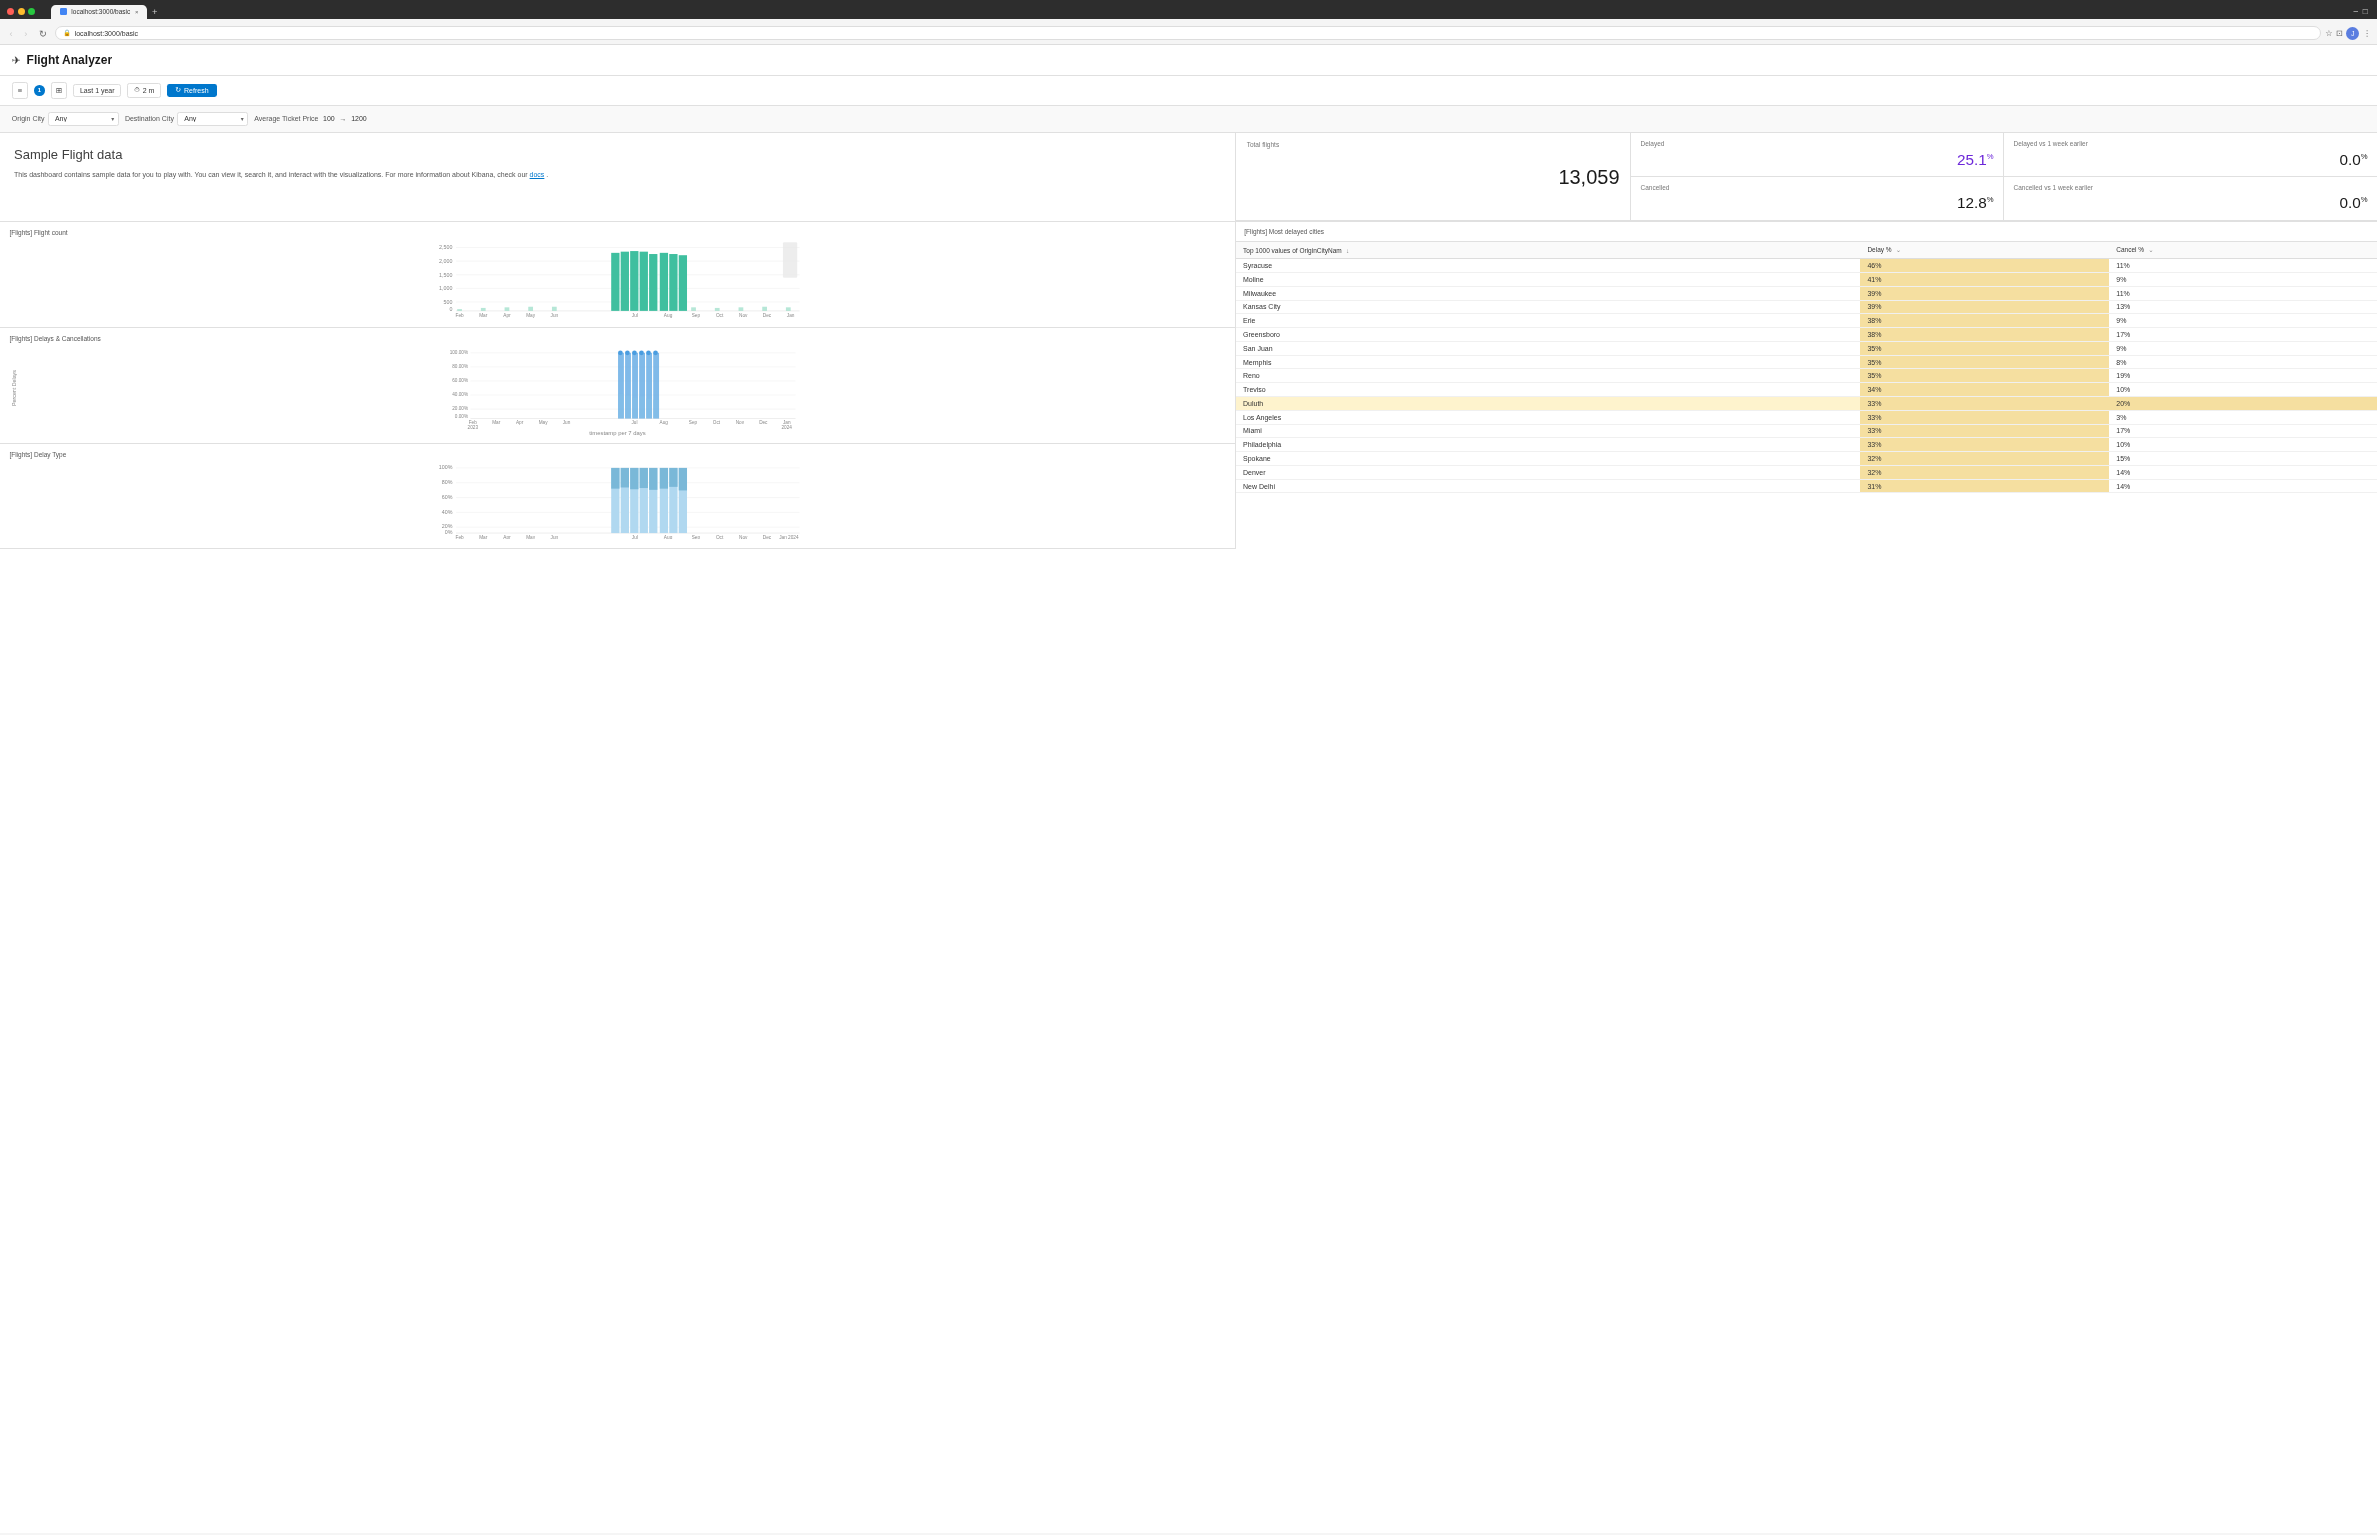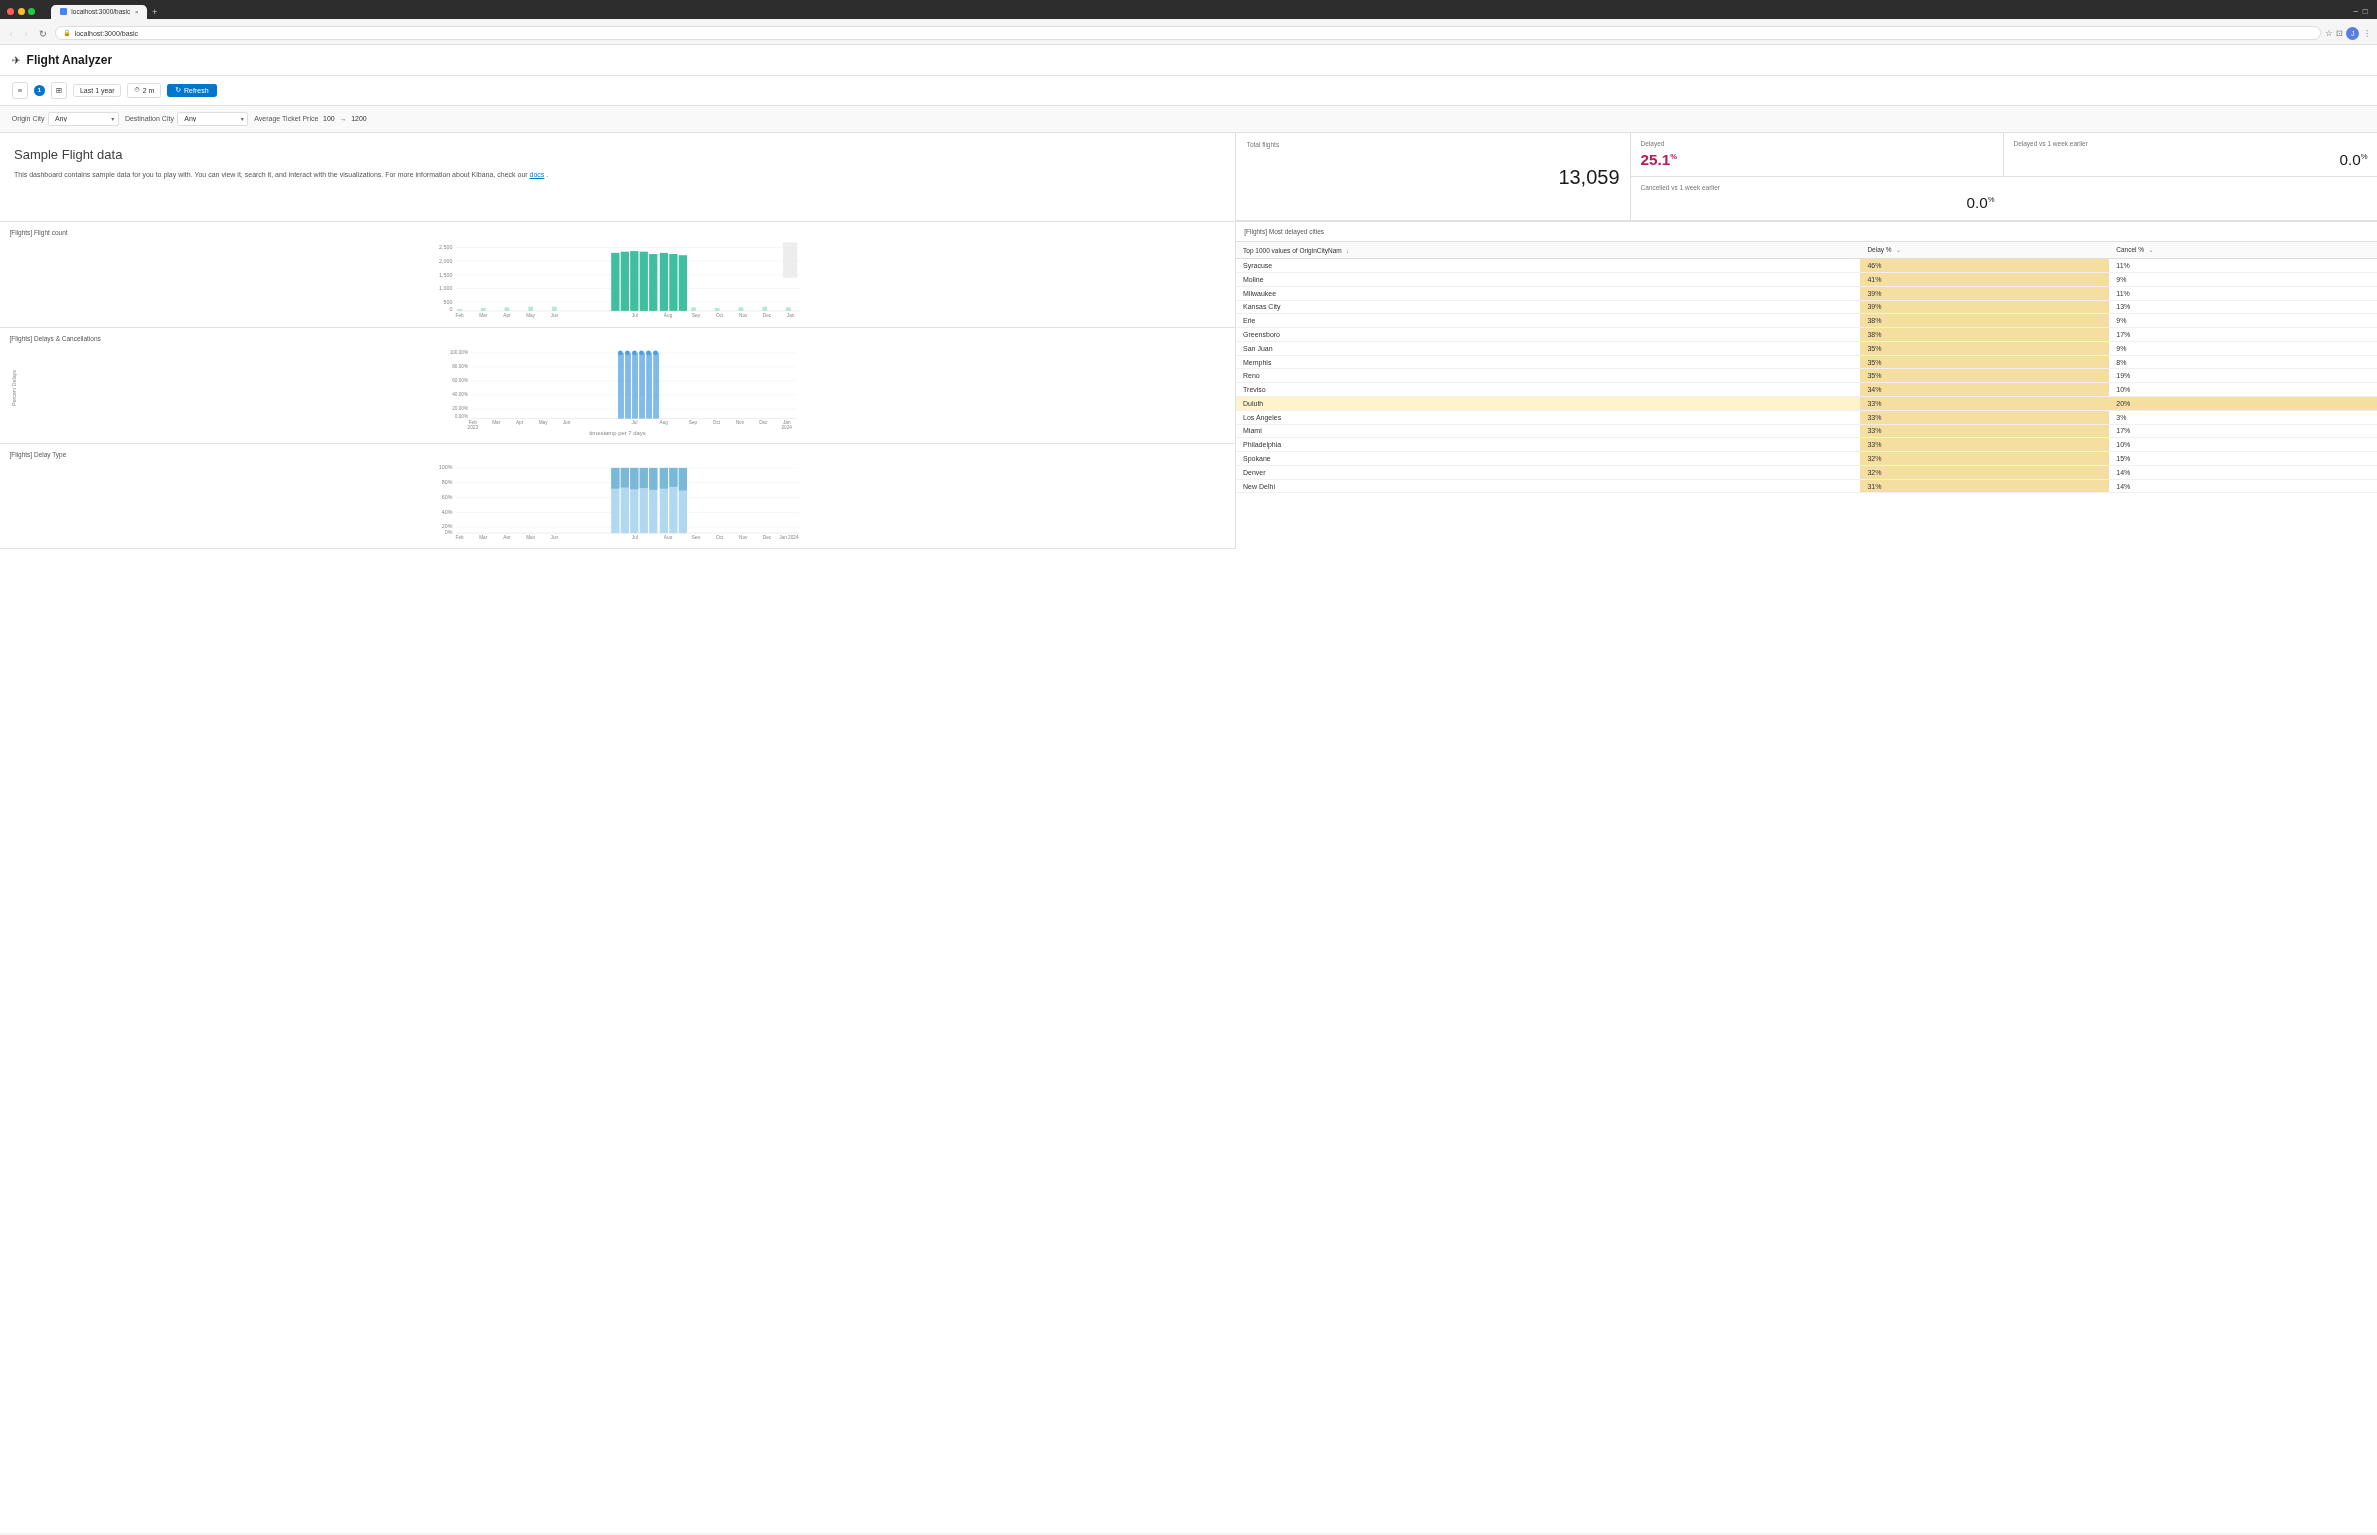--- a/index.html
+++ b/index.html
@@ -173,28 +173,34 @@
         <div style="display:flex; border-bottom:0.6px solid #e0e0e0; flex:1;">
 
           <div style="flex:1; border-right:0.6px solid #e0e0e0; padding:8.2px 10.6px; display:flex; flex-direction:column;">
             <div style="font-size:6.5px;color:#777;">Total flights</div>
             <div style="font-size:20px;font-weight:400;color:#1a1a1a;text-align:right;margin-top:17.7px;">13,059</div>
           </div>
 
           <div style="flex:2; display:grid; grid-template-columns:1fr 1fr; grid-template-rows:1fr 1fr;">
             <div style="padding:7px 9.4px; border-bottom:0.6px solid #e0e0e0; border-right:0.6px solid #e0e0e0;">
               <div style="font-size:6.5px;color:#777;margin-bottom:3.5px;">Delayed</div>
-              <div style="font-size:15.3px;font-weight:700;color:#be185d;">
+              <div style="font-size:15.3px;font-weight:400;color:#6d28d9;text-align:right;">
                 <span>25.1</span><sup style="font-size:7.7px;">%</sup>
               </div>
             </div>
             <div style="padding:7px 9.4px; border-bottom:0.6px solid #e0e0e0;">
               <div style="font-size:6.5px;color:#777;margin-bottom:3.5px;">Delayed vs 1 week earlier</div>
               <div style="font-size:15.3px;font-weight:300;color:#1a1a1a;text-align:right;">
                 <span>0.0</span><sup style="font-size:7.7px;">%</sup>
+              </div>
+            </div>
+            <div style="padding:7px 9.4px; border-right:0.6px solid #e0e0e0;">
+              <div style="font-size:6.5px;color:#777;margin-bottom:3.5px;">Cancelled</div>
+              <div style="font-size:15.3px;font-weight:300;color:#1a1a1a;text-align:right;">
+                <span>12.8</span><sup style="font-size:7.7px;">%</sup>
               </div>
             </div>
             <div style="padding:7px 9.4px;">
               <div style="font-size:6.5px;color:#777;margin-bottom:3.5px;">Cancelled vs 1 week earlier</div>
               <div style="font-size:15.3px;font-weight:300;color:#1a1a1a;text-align:right;">
                 <span>0.0</span><sup style="font-size:7.7px;">%</sup>
               </div>
             </div>
           </div>
         </div>

